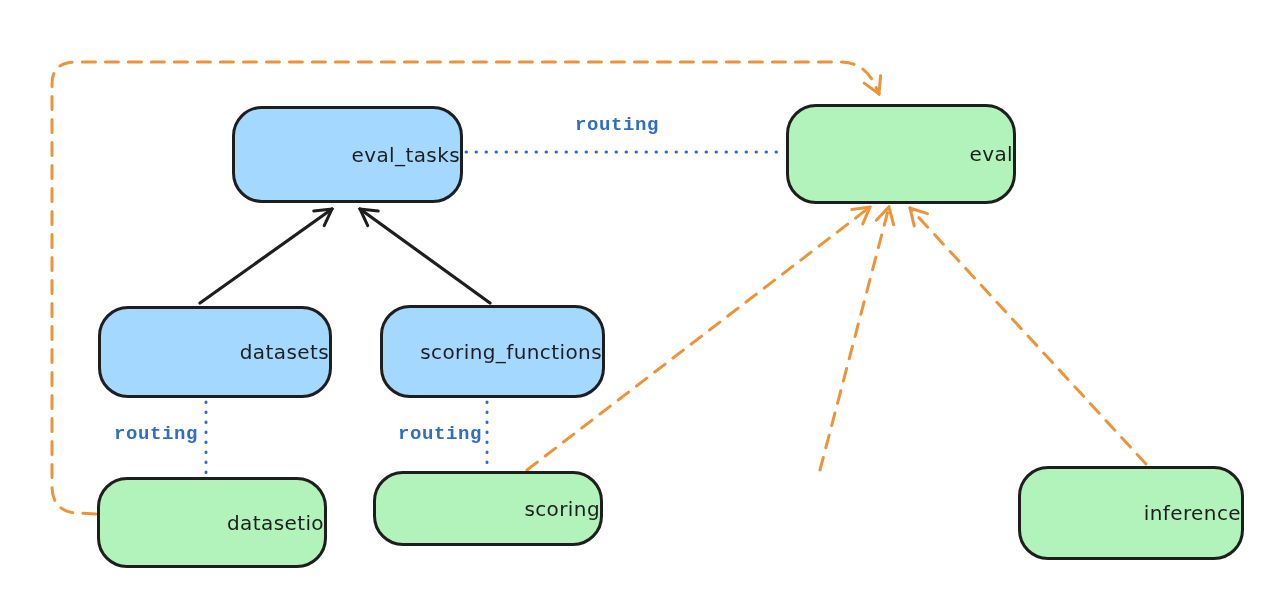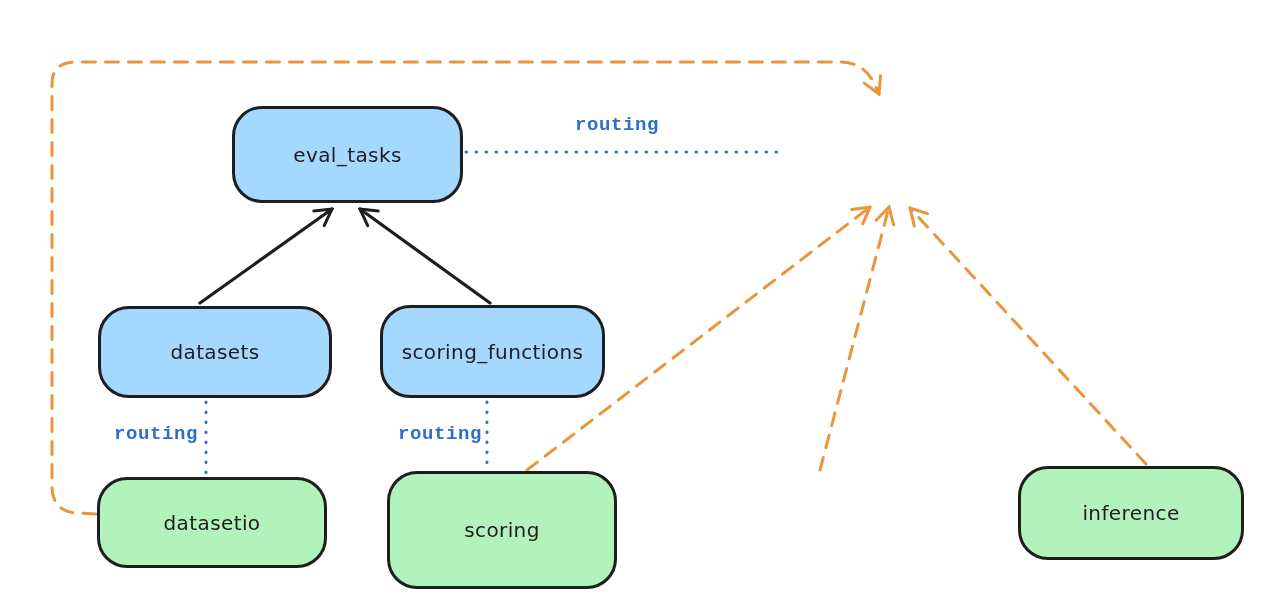--- a/index.html
+++ b/index.html
@@ -16,21 +16,21 @@
     left: 0; top: 0;
     width: 1280px; height: 596px;
   }
   .node {
     position: absolute;
     box-sizing: border-box;
     border: 3px solid #1e1e1e;
     border-radius: 30px;
     display: flex;
     align-items: center;
-    justify-content: center;
+    justify-content: flex-end;
     color: #1e1e1e;
     font-size: 20px;
     letter-spacing: 0.4px;
   }
   .node.blue  { background: #a5d8ff; }
   .node.green { background: #b2f2bb; }
   .edge-label {
     position: absolute;
     color: #2f6ec4;
     font-size: 19px;
@@ -66,34 +66,37 @@
     <path d="M 96 514 L 76 513 Q 52 511 52 486 L 52 84 Q 52 62 76 62 L 842 62 Q 864 63 874 83 L 879 94" fill="none" stroke="#ec9439" stroke-width="3" stroke-linecap="round" stroke-dasharray="13 10" marker-end="url(#arrowOrange)"></path>
     <line x1="527" y1="470" x2="870" y2="207" stroke="#ec9439" stroke-width="3" stroke-linecap="round" stroke-dasharray="13 10" marker-end="url(#arrowOrange)"></line>
     <line x1="820" y1="470" x2="889" y2="207" stroke="#ec9439" stroke-width="3" stroke-linecap="round" stroke-dasharray="13 10" marker-end="url(#arrowOrange)"></line>
     <line x1="1146" y1="464" x2="910" y2="208" stroke="#ec9439" stroke-width="3" stroke-linecap="round" stroke-dasharray="13 10" marker-end="url(#arrowOrange)"></line>
   </svg>
 
   <div class="node blue" style="left:232px; top:106px; width:231px; height:97px;">
     <span>eval_tasks</span>
   </div>
 
+  <div class="node green" style="left:786px; top:104px; width:230px; height:100px;">
+    <span>eval</span>
+  </div>
 
-  <div class="node blue" style="left:98px; top:306px; width:234px; height:92px;border-radius:31px;">
+  <div class="node blue" style="left:98px; top:306px; width:234px; height:92px;">
     <span>datasets</span>
   </div>
 
   <div class="node blue" style="left:380px; top:305px; width:225px; height:93px;">
     <span>scoring_functions</span>
   </div>
 
   <div class="node green" style="left:97px; top:477px; width:230px; height:91px;">
     <span>datasetio</span>
   </div>
 
-  <div class="node green" style="left:387px; top:471px; width:230px; height:118px;">
+  <div class="node green" style="left:373px; top:471px; width:230px; height:75px;">
     <span>scoring</span>
   </div>
 
 
   <div class="node green" style="left:1018px; top:466px; width:226px; height:94px;">
     <span>inference</span>
   </div>
 
   <div class="edge-label" style="left:572px; top:114px;">routing</div>
   <div class="edge-label" style="left:111px; top:423px;">routing</div>

